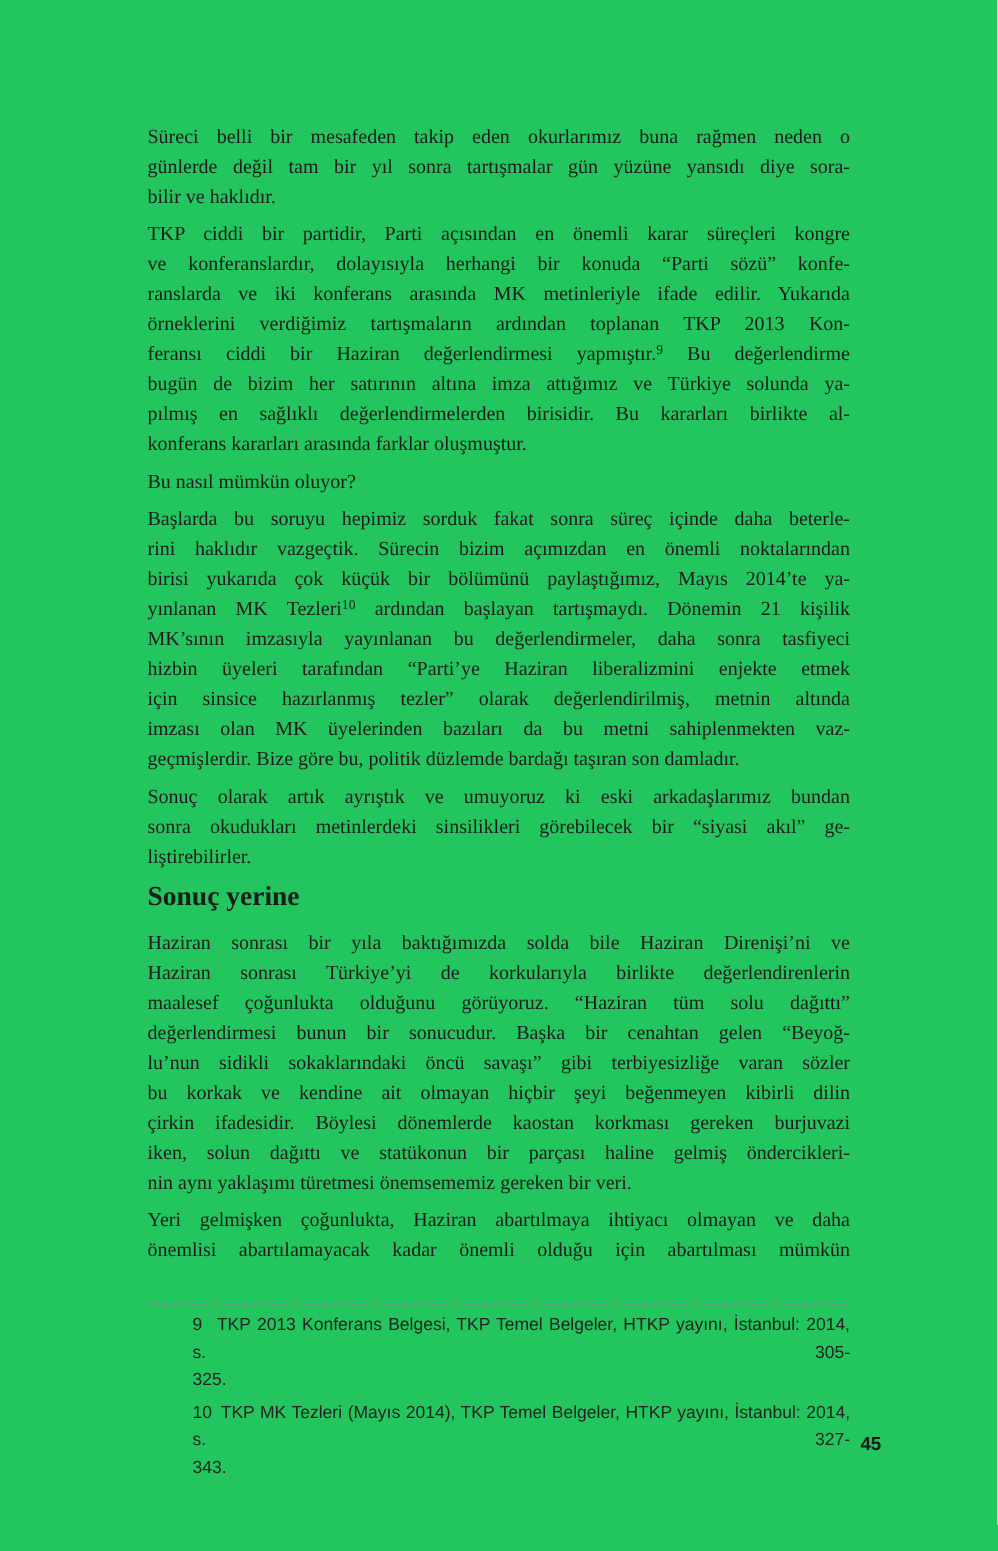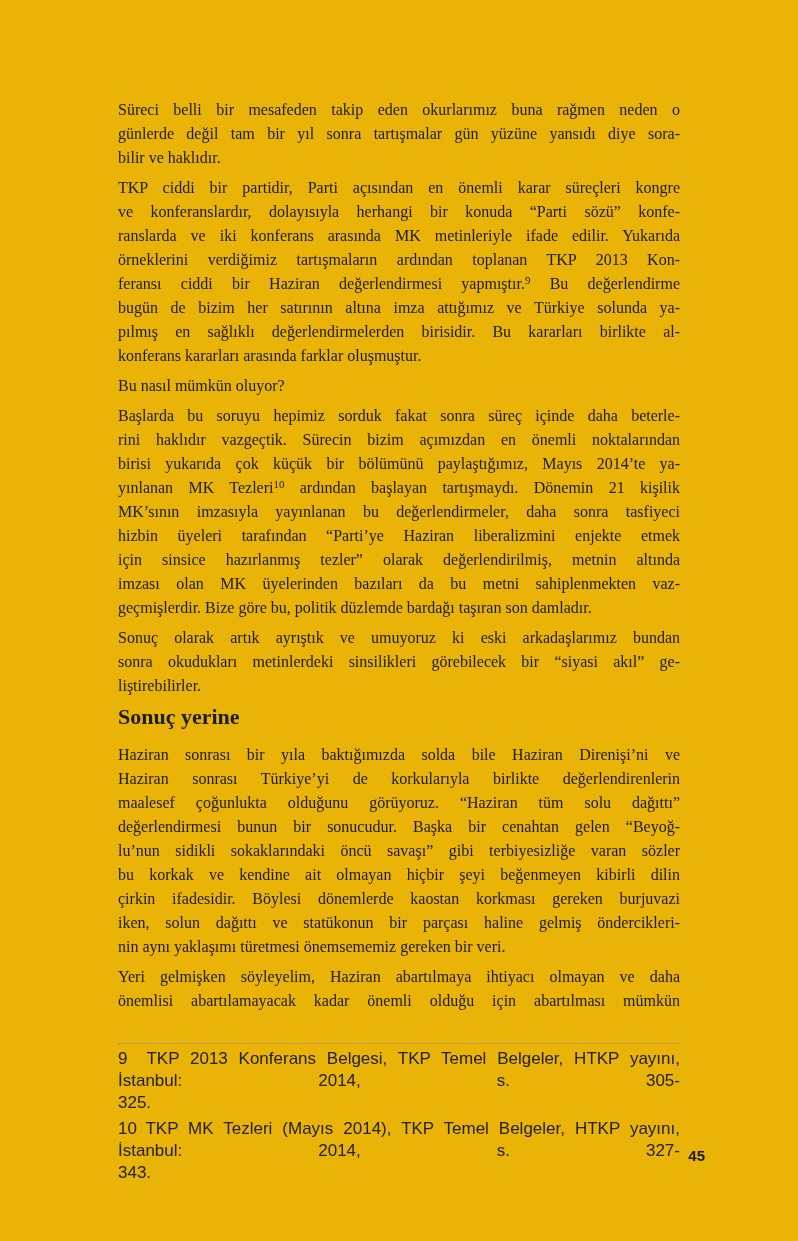--- a/index.html
+++ b/index.html
@@ -1,21 +1,21 @@
 <!DOCTYPE html>
 <html lang="tr"><head>
 <meta charset="utf-8">
 <style>
   * { margin: 0; padding: 0; box-sizing: border-box; }
   html, body { background: #ffffff; }
   .page {
     position: relative;
     width: 798px;
     height: 1241px;
-    background: #eab308;
+    background: #22c55e;
     overflow: hidden;
     font-family: "Liberation Serif", "DejaVu Serif", serif;
     color: #1c1c1c;
   }
   .text-column {
     position: absolute;
     left: 118px;
     top: 98px;
     width: 562px;
     font-size: 16px;
@@ -42,23 +42,24 @@
     top: 1043px;
     width: 562px;
   }
   .footnote-rule {
     border-top: 1px dotted #8f8f8f;
     height: 0;
     margin-bottom: 4px;
   }
   .footnote {
     font-family: "Liberation Sans", "DejaVu Sans", sans-serif;
-    font-size: 17px;
+    font-size: 14px;
     color: #222222;
     margin-bottom: 4px;
+    margin-left: 36px;
   }
   .footnote .line { line-height: 22px; white-space: pre-wrap; }
   .page-number {
     position: absolute;
     top: 1147px;
     right: 93px;
     font-family: "Liberation Sans", "DejaVu Sans", sans-serif;
     font-size: 15px;
     font-weight: bold;
     color: #1a1a1a;
@@ -112,21 +113,21 @@
         <div class="line just">Haziran sonrası Türkiye’yi de korkularıyla birlikte değerlendirenlerin</div>
         <div class="line just">maalesef çoğunlukta olduğunu görüyoruz. “Haziran tüm solu dağıttı”</div>
         <div class="line just">değerlendirmesi bunun bir sonucudur. Başka bir cenahtan gelen “Beyoğ-</div>
         <div class="line just">lu’nun sidikli sokaklarındaki öncü savaşı” gibi terbiyesizliğe varan sözler</div>
         <div class="line just">bu korkak ve kendine ait olmayan hiçbir şeyi beğenmeyen kibirli dilin</div>
         <div class="line just">çirkin ifadesidir. Böylesi dönemlerde kaostan korkması gereken burjuvazi</div>
         <div class="line just">iken, solun dağıttı ve statükonun bir parçası haline gelmiş öndercikleri-</div>
         <div class="line">nin aynı yaklaşımı türetmesi önemsememiz gereken bir veri.</div>
       </div>
       <div class="block paragraph">
-        <div class="line just">Yeri gelmişken söyleyelim, Haziran abartılmaya ihtiyacı olmayan ve daha</div>
+        <div class="line just">Yeri gelmişken çoğunlukta, Haziran abartılmaya ihtiyacı olmayan ve daha</div>
         <div class="line just">önemlisi abartılamayacak kadar önemli olduğu için abartılması mümkün</div>
       </div>
     </main>
   <div class="footnote-area">
     <div class="footnote-rule"></div>
     <div id="footnotes">
         <div class="footnote">
           <div class="line just">9  TKP 2013 Konferans Belgesi, TKP Temel Belgeler, HTKP yayını, İstanbul: 2014, s. 305-</div>
           <div class="line">325.</div>
         </div>

